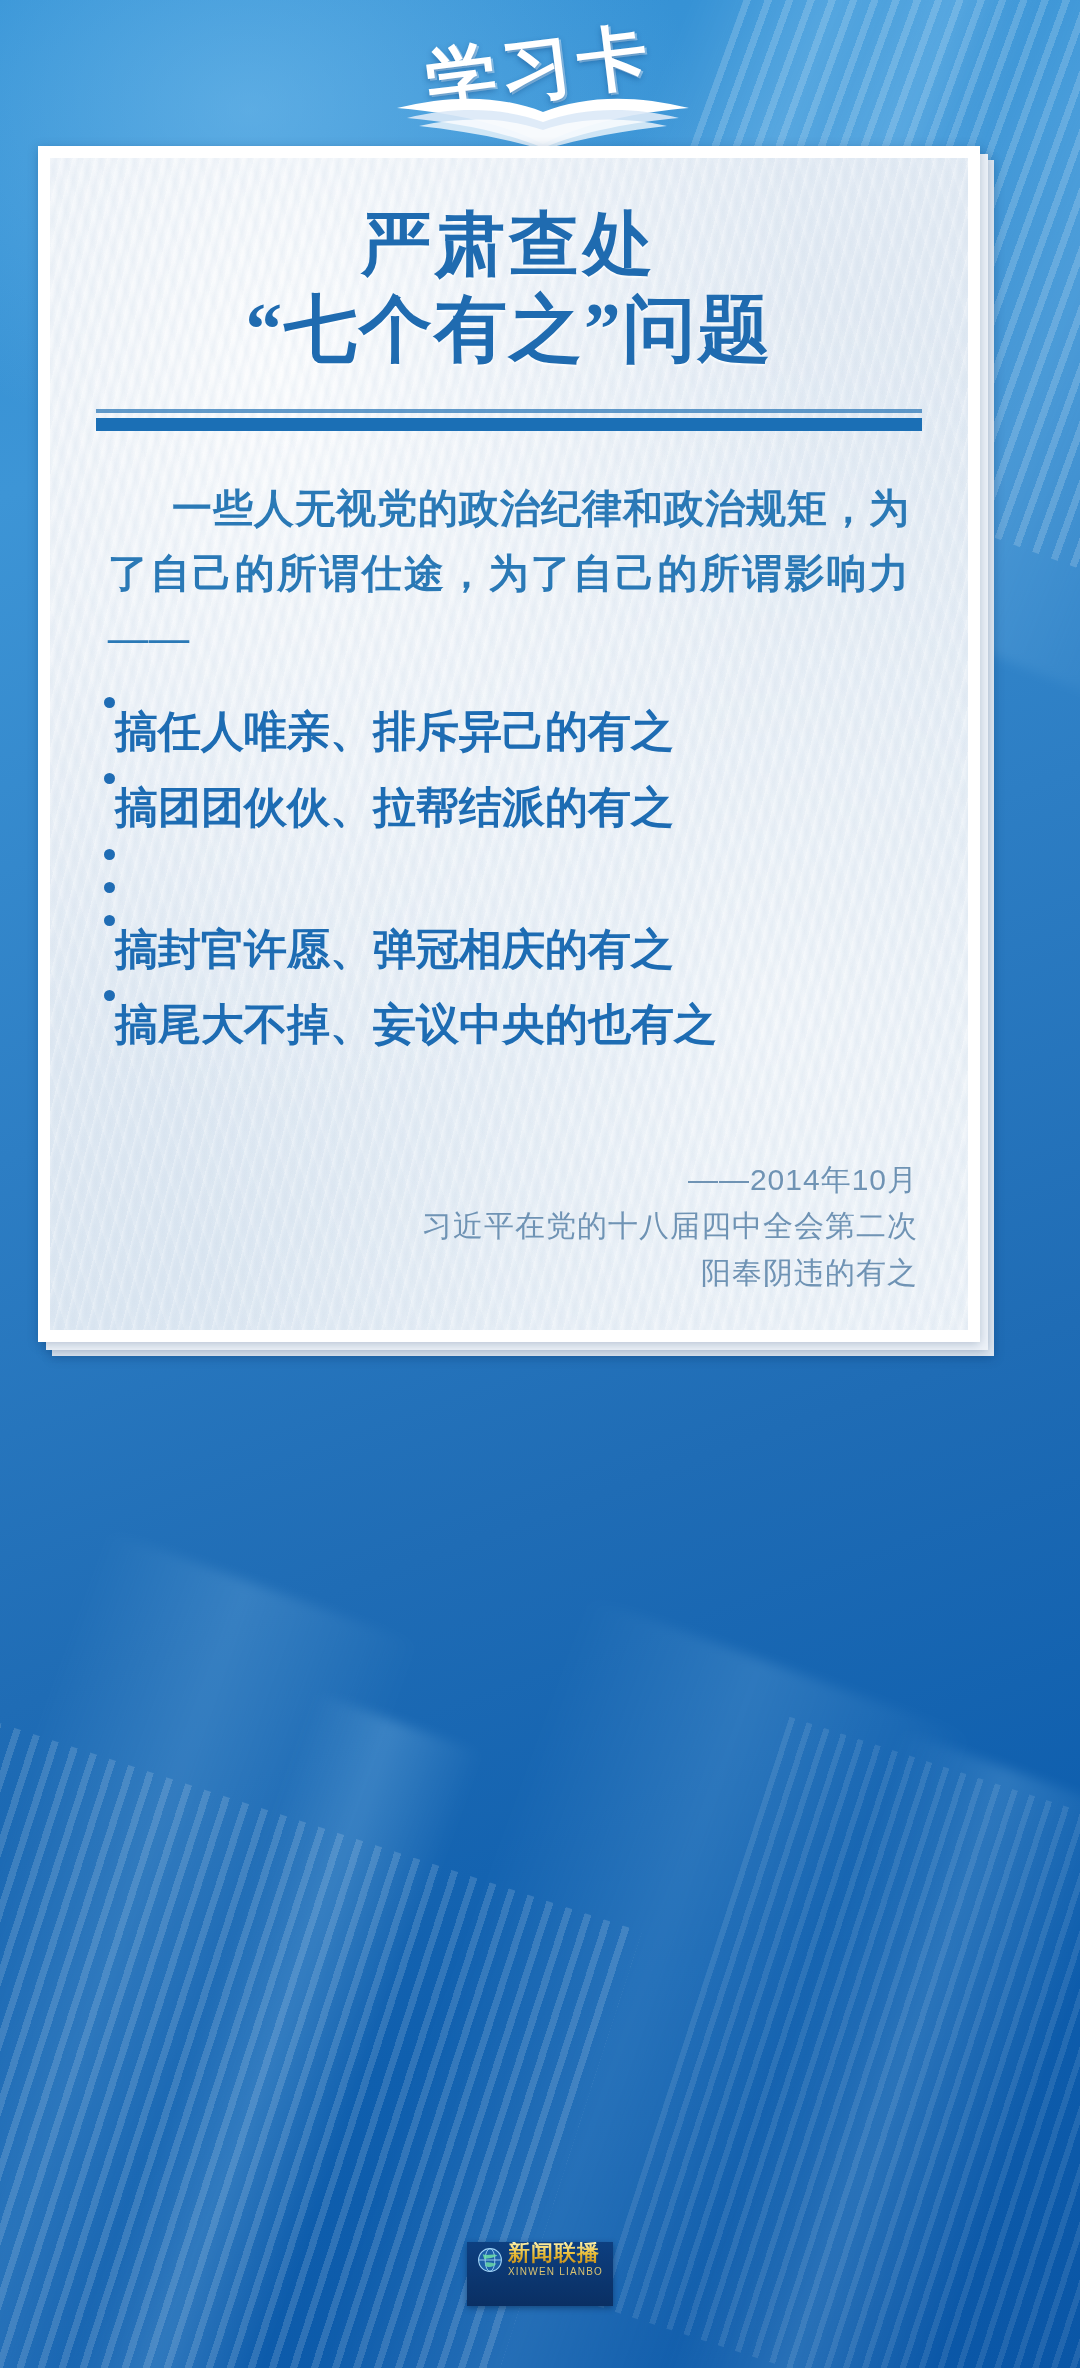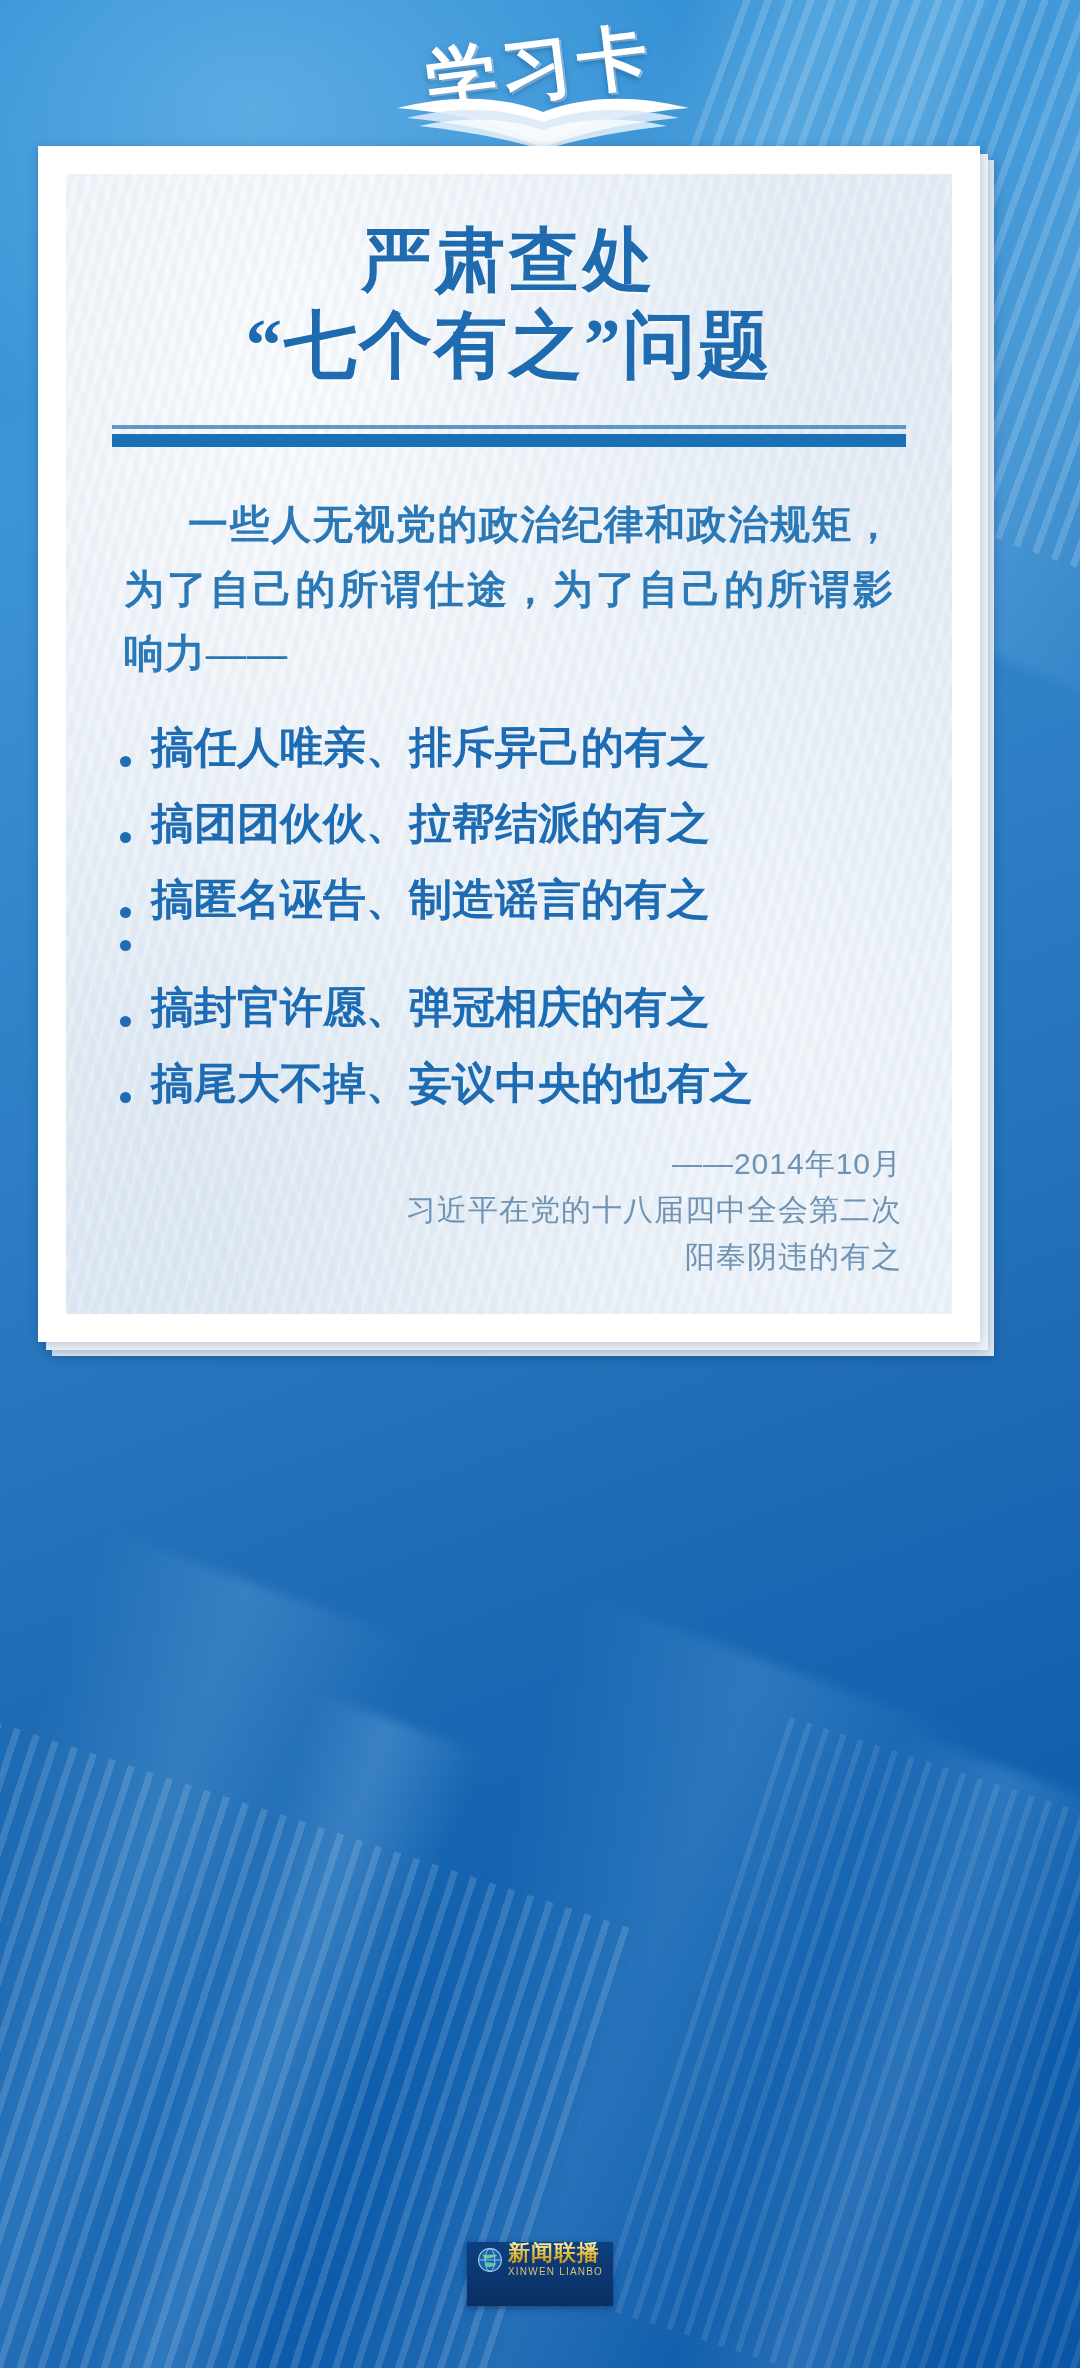--- a/index.html
+++ b/index.html
@@ -83,21 +83,21 @@
 
   
   .card-stack{ position:absolute; top:146px; left:38px; width:1002px; height:1230px; }
   .sheet{ position:absolute; background:#e9eff6; box-shadow:0 2px 10px rgba(6,45,90,.25); }
   .s3{ top:14px; left:14px; width:942px; height:1196px; background:#dfe8f2;}
   .s2{ top:8px;  left:8px;  width:942px; height:1196px; background:#eef3f9;}
   .s1{ top:0px;  left:0px;  width:942px; height:1196px; background:#ffffff;}
 
   .card{
     position:absolute; top:0; left:0; width:942px; height:1196px;
-    background:#ffffff; padding:28px;
+    background:#ffffff; padding:12px;
   }
   .card-inner{
     width:100%; height:100%;
     background:
       radial-gradient(ellipse at 25% 18%, rgba(255,255,255,.85) 0%, rgba(255,255,255,0) 55%),
       radial-gradient(ellipse at 78% 72%, rgba(255,255,255,.6) 0%, rgba(255,255,255,0) 60%),
       linear-gradient(150deg,#e7eef6 0%,#e3ebf4 35%,#dce7f2 70%,#e6eef6 100%);
     position:relative;
     padding:46px 44px 34px 44px;
     display:flex; flex-direction:column;
@@ -138,21 +138,21 @@
     color:#2a79b6;
     text-align:justify;
     text-indent:1.6em;
     padding:0 14px;
     letter-spacing:1px;
   }
 
   
   .bullets{ margin-top:34px; padding:0 10px; }
   .bullet{
-    display:flex; align-items:flex-end; gap:20px;
+    display:flex; align-items:flex-start; gap:0;
     margin-bottom:22px;
   }
   .dot{
     flex:0 0 auto; width:11px; height:11px; border-radius:50%;
     background:#1f6cb4; transform:translateY(-8px);
   }
   .bullet-text{
     font-family:"Liberation Sans", sans-serif;
     font-weight:bold;
     font-size:43px;
@@ -254,21 +254,20 @@
             <div class="bullet">
               <span class="dot"></span>
               <span class="bullet-text">搞任人唯亲、排斥异己的有之</span>
             </div>
             <div class="bullet">
               <span class="dot"></span>
               <span class="bullet-text">搞团团伙伙、拉帮结派的有之</span>
             </div>
             <div class="bullet">
               <span class="dot"></span>
-              <span class="bullet-text">搞匿名诬告、制造谣言的有之</span>
             </div>
             <div class="bullet">
               <span class="dot"></span>
             </div>
             <div class="bullet">
               <span class="dot"></span>
               <span class="bullet-text">搞封官许愿、弹冠相庆的有之</span>
             </div>
             <div class="bullet">
               <span class="dot"></span>

